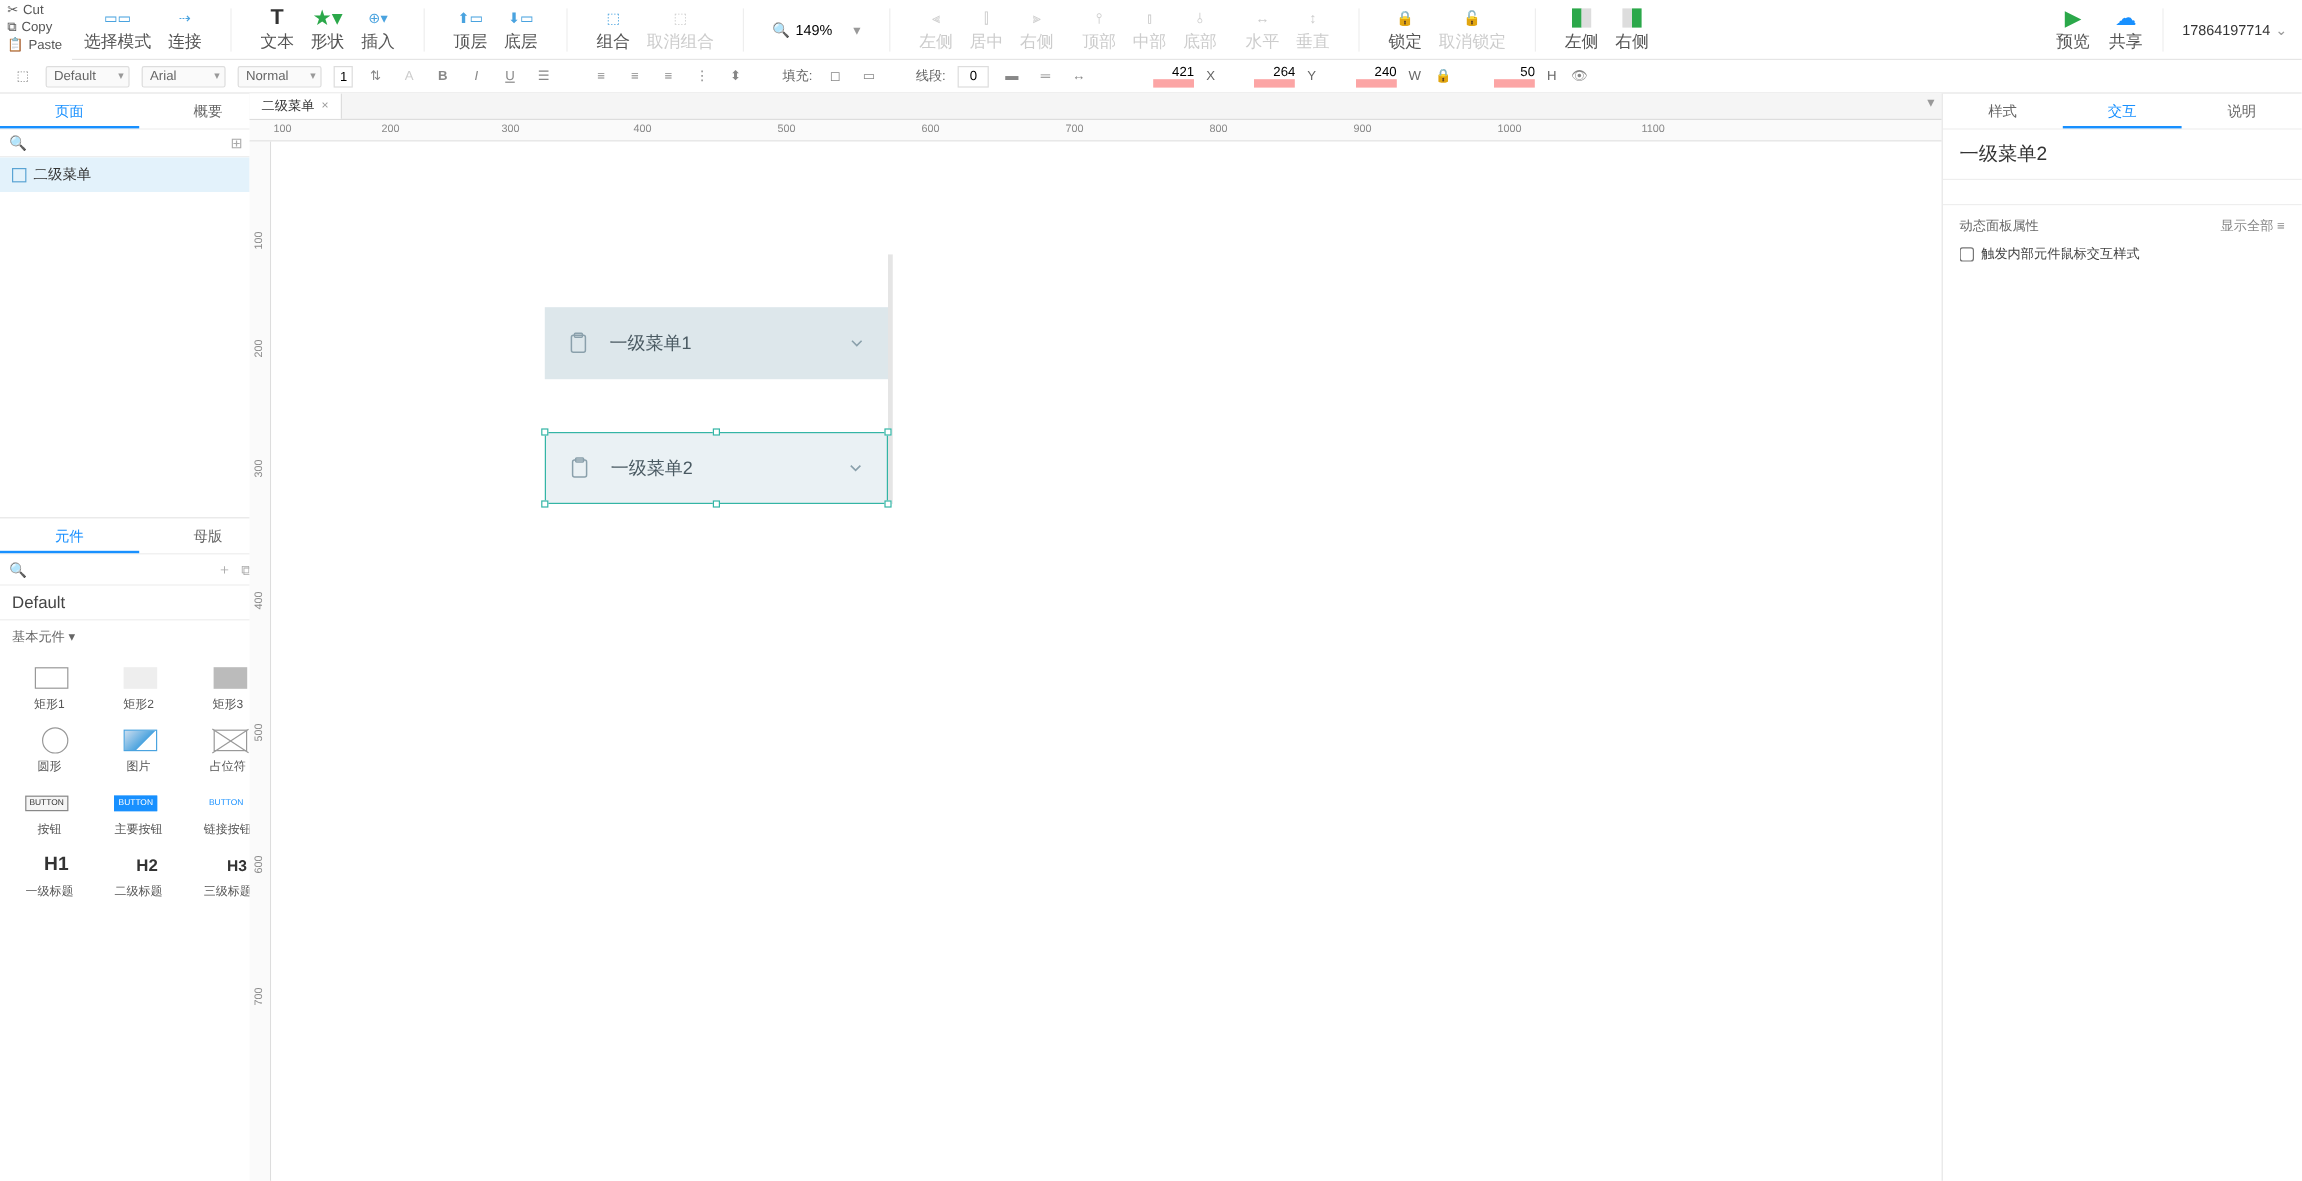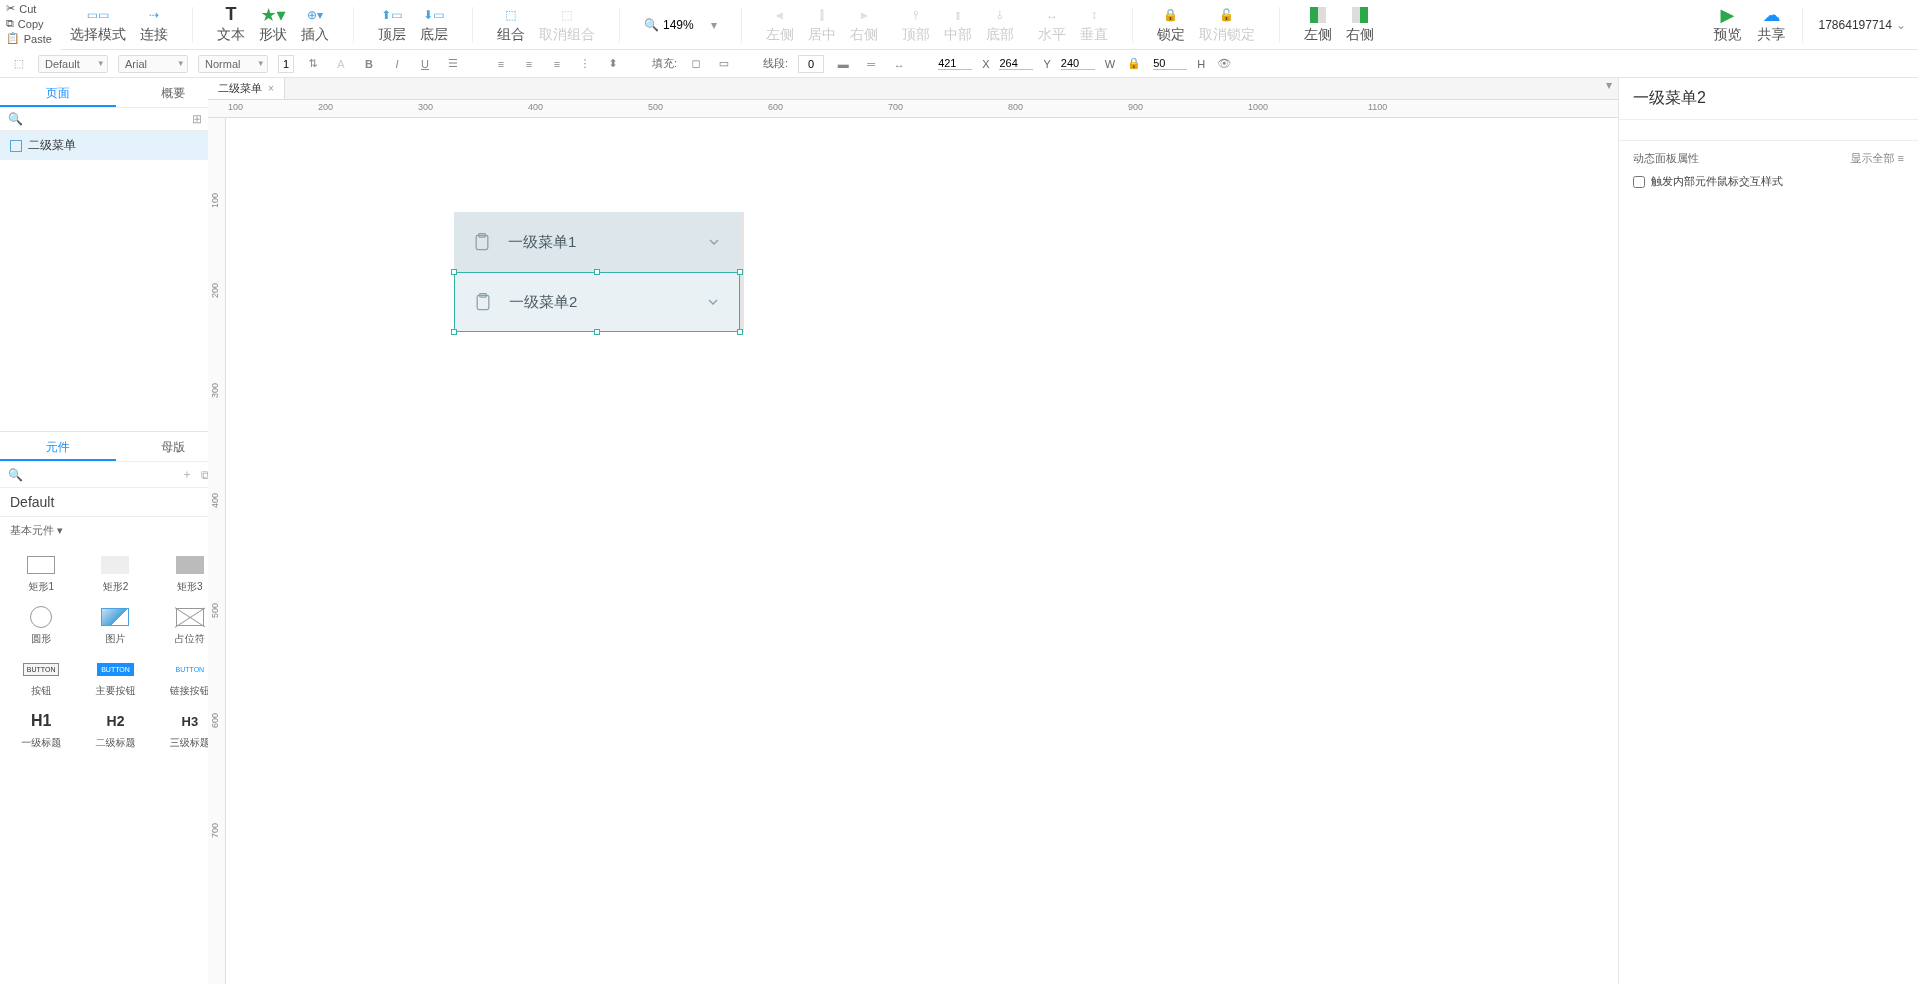--- a/index.html
+++ b/index.html
@@ -26,21 +26,21 @@
 .top-right { position: absolute; right: 12px; top: 0; height: 50px; display: flex; align-items: center; gap: 16px; }
 .user-id { font-size: 12px; color: #333; display: flex; align-items: center; gap: 4px; }
 
 
 .format-bar { position: absolute; left: 0; top: 50px; right: 0; height: 28px; border-bottom: 1px solid #e5e5e5; display: flex; align-items: center; padding: 0 10px; gap: 10px; font-size: 11px; color: #666; }
 .fmt-sel { border: 1px solid #ddd; background: #fafafa; padding: 2px 18px 2px 6px; border-radius: 2px; min-width: 70px; position: relative; }
 .fmt-sel::after { content: "▾"; position: absolute; right: 4px; color: #999; font-size: 9px; }
 .fmt-btn { width: 18px; height: 18px; display: flex; align-items: center; justify-content: center; color: #888; cursor: pointer; }
 .fmt-num { width: 16px; border: 1px solid #ddd; padding: 2px 4px; font-size: 11px; text-align: center; }
 .fmt-lbl { font-size: 11px; color: #666; }
-.fmt-val { width: 34px; border: none; border-bottom: 1px solid #fca5a5; text-align: left; font-size: 11px; }
+.fmt-val { width: 34px; border: none; border-bottom: 7px solid #fca5a5; text-align: right; font-size: 11px; margin-left: 23px; }
 
 
 .left-panel { position: absolute; left: 0; top: 78px; bottom: 0; width: 232px; border-right: 1px solid #e5e5e5; display: flex; flex-direction: column; }
 .lp-tabs { display: flex; height: 30px; border-bottom: 1px solid #eee; }
 .lp-tab { flex: 1; text-align: center; line-height: 30px; font-size: 12px; color: #666; cursor: pointer; }
 .lp-tab.active { color: #1890ff; border-bottom: 2px solid #1890ff; }
 .lp-search { display: flex; align-items: center; padding: 4px 8px; gap: 6px; border-bottom: 1px solid #eee; }
 .lp-search input { flex: 1; border: none; outline: none; font-size: 11px; }
 .lp-search .ic { color: #aaa; cursor: pointer; }
 .page-list { flex: 0 0 300px; overflow: auto; }
@@ -48,21 +48,21 @@
 .page-item .pg-icon { width: 12px; height: 12px; border: 1px solid #5aa4d4; }
 
 
 .widgets-panel { border-top: 1px solid #e5e5e5; flex: 1; display: flex; flex-direction: column; }
 .wp-tabs { display: flex; height: 30px; border-bottom: 1px solid #eee; }
 .wp-search { display: flex; align-items: center; padding: 4px 8px; gap: 8px; border-bottom: 1px solid #eee; }
 .lib-sel { padding: 6px 10px; font-size: 14px; color: #444; border-bottom: 1px solid #eee; display:flex; justify-content:space-between; align-items:center;}
 .lib-cat { padding: 6px 10px; font-size: 11px; color: #666; }
 .widget-grid { display: grid; grid-template-columns: repeat(3, 1fr); gap: 4px; padding: 6px; overflow: auto; }
 .widget-cell { display: flex; flex-direction: column; align-items: center; gap: 4px; padding: 4px; cursor: pointer; }
-.widget-cell .w-icon { width: 32px; height: 22px; display: flex; align-items: center; justify-content: center; }
+.widget-cell .w-icon { width: 32px; height: 22px; display: flex; align-items: center; justify-content: flex-end; }
 .widget-cell .w-lbl { font-size: 10px; color: #555; }
 .w-rect { width: 28px; height: 18px; border: 1px solid #999; }
 .w-rect2 { width: 28px; height: 18px; background: #eee; }
 .w-rect3 { width: 28px; height: 18px; background: #bbb; }
 .w-circle { width: 22px; height: 22px; border: 1px solid #999; border-radius: 50%; }
 .w-img { width: 28px; height: 18px; border: 1px solid #4aa3df; background: linear-gradient(135deg,#cde,#4aa3df 60%,#fff 61%); }
 .w-ph { width: 28px; height: 18px; border: 1px solid #999; position: relative; }
 .w-ph::before, .w-ph::after { content: ""; position: absolute; background: #999; }
 .w-ph::before { width: 140%; height: 1px; top: 50%; left: -20%; transform: rotate(33deg); }
 .w-ph::after { width: 140%; height: 1px; top: 50%; left: -20%; transform: rotate(-33deg); }
@@ -77,21 +77,21 @@
 .doc-tab { background: #fff; border-right: 1px solid #ddd; padding: 0 10px; display: flex; align-items: center; gap: 6px; font-size: 11px; }
 .doc-tab .x { color: #999; cursor: pointer; font-size: 10px; }
 .ruler-h { height: 18px; background: #fafafa; border-bottom: 1px solid #ddd; position: relative; font-size: 9px; color: #888; overflow:hidden;}
 .ruler-h .tick { position: absolute; top: 2px; }
 .ruler-v { position: absolute; left: 0; top: 40px; bottom: 0; width: 18px; background: #fafafa; border-right: 1px solid #ddd; font-size: 9px; color: #888; }
 .ruler-v .tick { position: absolute; left: 2px; transform: rotate(-90deg); transform-origin: left top; }
 .canvas { position: absolute; left: 18px; top: 40px; right: 0; bottom: 0; background: #fff; overflow: hidden; }
 
 
 .menu-stack { position: absolute; left: 228px; top: 94px; width: 286px; }
-.menu-item { height: 60px; background: #dde7eb; display: flex; align-items: center; padding: 16px 18px; gap: 16px; position: relative; }
+.menu-item { height: 60px; background: #dde7eb; display: flex; align-items: center; padding: 16px 18px; gap: 16px; position: relative; margin-top: 44px; }
 .menu-item.selected { border: 1px solid #33b5a5; background:#eaf1f4;}
 .sel-handle { position: absolute; width: 6px; height: 6px; background: #fff; border: 1px solid #33b5a5; }
 .menu-icon { width: 20px; height: 20px; color: #8aa0ab; }
 .menu-text { font-size: 15px; color: #4a5a62; flex: 1; }
 .menu-chev { color: #8aa0ab; }
 .menu-shadow { position:absolute; right:-4px; top:0; bottom:0; width:4px; background:rgba(0,0,0,0.1);}
 
 
 .right-panel { position: absolute; right: 0; top: 78px; bottom: 0; width: 300px; border-left: 1px solid #e5e5e5; display: flex; flex-direction: column; }
 .rp-tabs { display: flex; height: 30px; border-bottom: 1px solid #eee; }
@@ -481,20 +481,25 @@
         <span class="menu-text">一级菜单2</span>
         <svg class="menu-chev" width="16" height="16" viewBox="0 0 24 24" fill="none" stroke="currentColor" stroke-width="2">
             <path d="M6 9l6 6 6-6"></path>
           </svg>
       </div>
     </div>
   </div>
 </div>
 
 <div class="right-panel">
+  <div class="rp-tabs">
+    <div class="rp-tab">样式</div>
+    <div class="rp-tab active">交互</div>
+    <div class="rp-tab">说明</div>
+  </div>
   <div class="sel-name">一级菜单2</div>
   <div class="section" style="border-top:1px solid #eee;margin-top:20px">
     <div class="sec-title">
       <span>动态面板属性</span>
       <span class="link-txt"><span>显示全部</span> ≡</span>
     </div>
     <label class="chk-row">
       <input type="checkbox" style="">
       <span>触发内部元件鼠标交互样式</span>
     </label>

